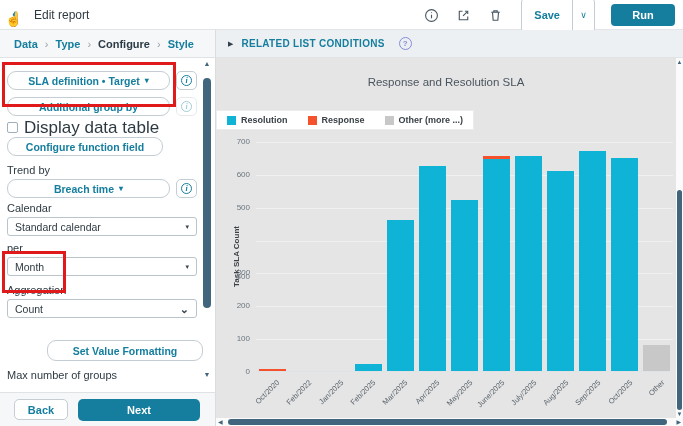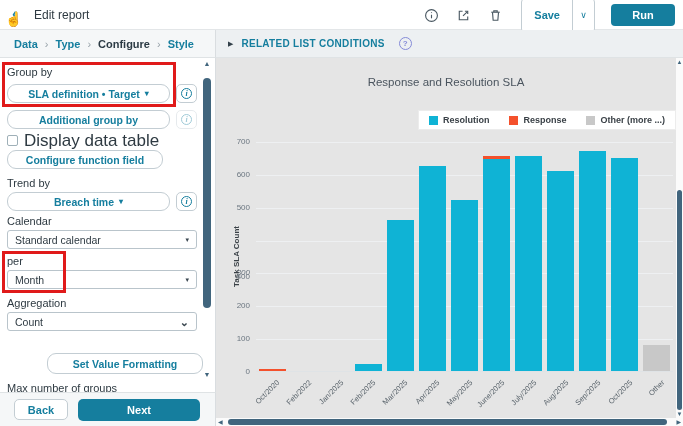--- a/index.html
+++ b/index.html
@@ -94,21 +94,21 @@
                  font-weight:bold; cursor:pointer; font-family:inherit; }
   .next-button { position:absolute; left:78px; width:122px; height:22px; background:#157E9E;
                  border:none; border-radius:5px; color:#fff; font-size:11px; font-weight:bold;
                  cursor:pointer; font-family:inherit; }
 
   
   .main { position:absolute; left:216px; top:58px; width:467px; height:368px; background:#fff; }
   .chart-area { position:absolute; left:0; top:0; width:460px; height:360px; background:#e5e5e5; }
   .chart-title { position:absolute; left:0; right:0; top:18px; text-align:center;
                  font-size:11.5px; color:#4a545e; }
-  .chart-legend { position:absolute; left:0; right:0; top:52px; display:flex; justify-content:flex-end; }
+  .chart-legend { position:absolute; left:0; right:0; top:52px; display:flex; justify-content:flex-start; }
   .legend-box { display:inline-flex; gap:20px; padding:4px 10px; border:1px solid #ececec;
                 background:#fff; }
   .legend-item { display:flex; align-items:center; gap:5px; cursor:pointer; }
   .legend-swatch { width:9px; height:9px; display:inline-block; }
   .legend-label { font-size:9px; font-weight:bold; color:#3a4147; }
   .plot { position:absolute; left:40px; top:84px; width:417px; height:230px;
           border-bottom:1px solid #dfe3e6; }
   .gridline { position:absolute; left:0; width:417px; height:1px; background:#eef0f2; }
   .bar-seg { position:absolute; }
   .ytick { position:absolute; left:0; width:34px; text-align:right; font-size:8px; color:#6b7680; }
@@ -179,21 +179,20 @@
     <div class="rlc-header">
       <span class="rlc-tri">▶</span>
       <span class="rlc-label">RELATED LIST CONDITIONS</span>
       <span class="help-circle">?</span>
     </div>
   </div>
 
   <div class="panel">
     <div class="panel-inner">
 
-      <div class="field-label">Group by</div>
       <div class="ctrl-row mt5">
         <button class="btn-ghost">
           <span>SLA definition • Target</span>
           <span class="caret">▾</span>
         </button>
         <span class="info-box">
           <span class="i-circle">i</span>
         </span>
       </div>
 

